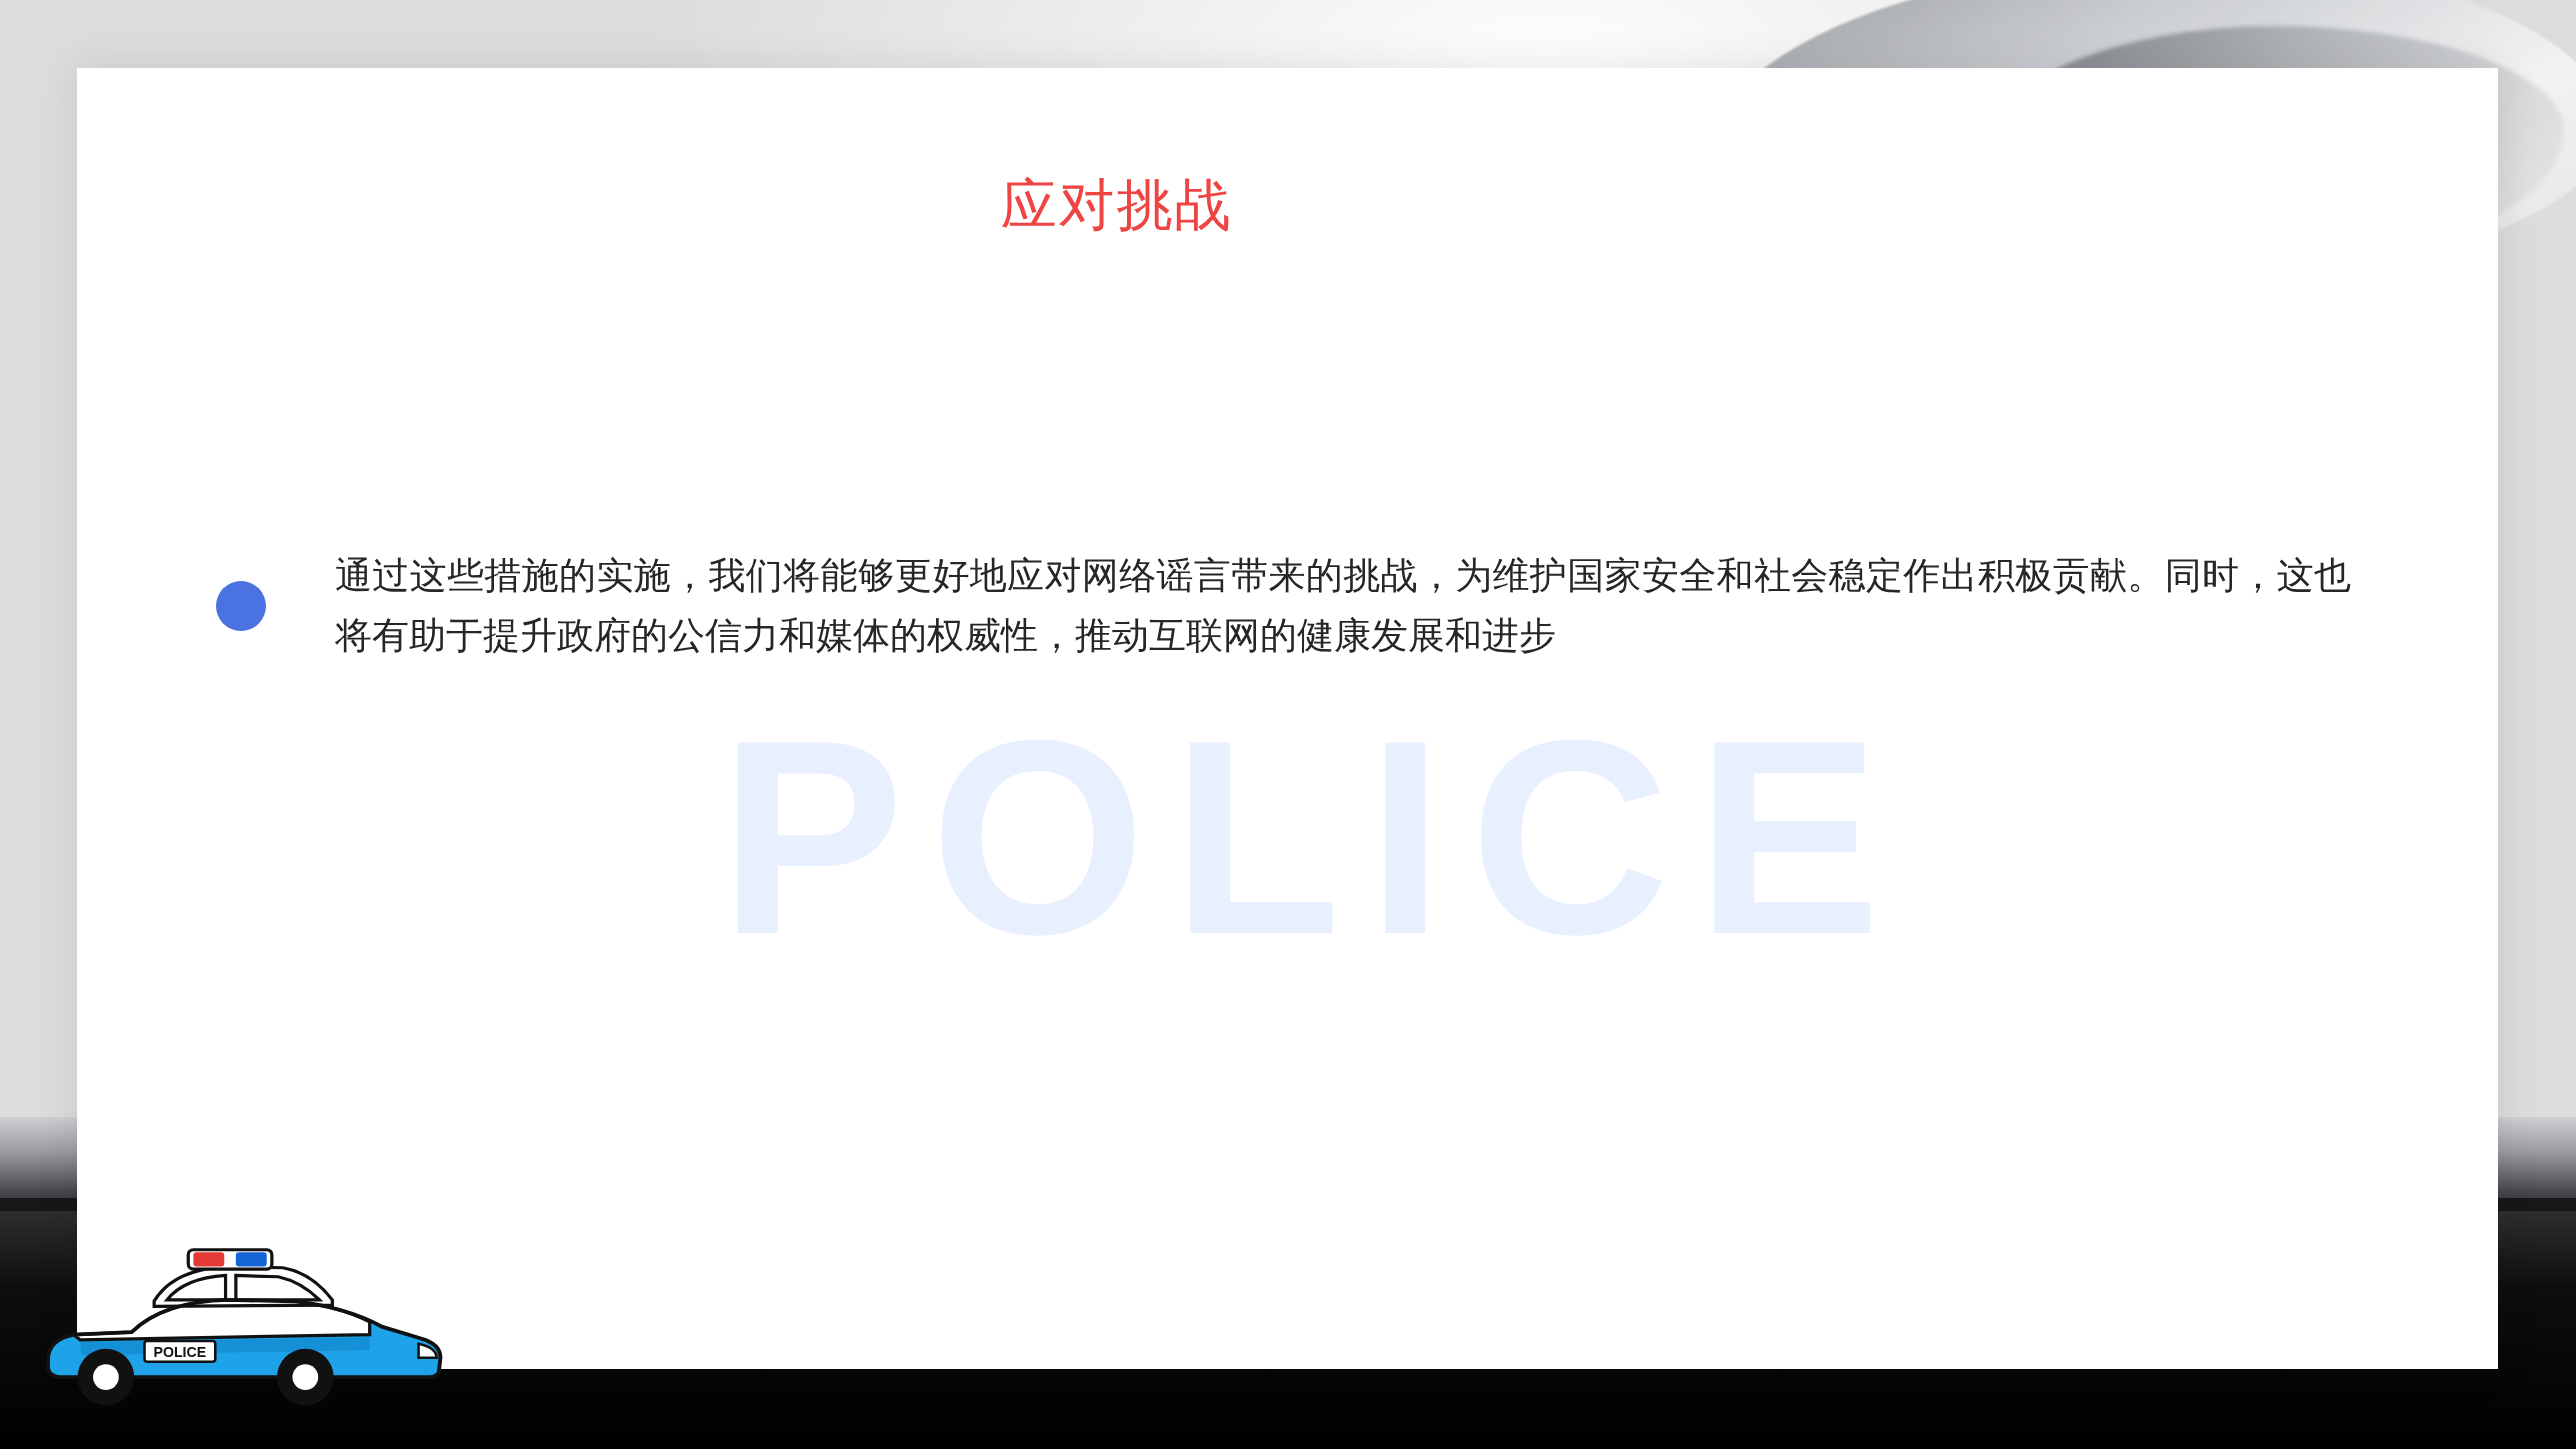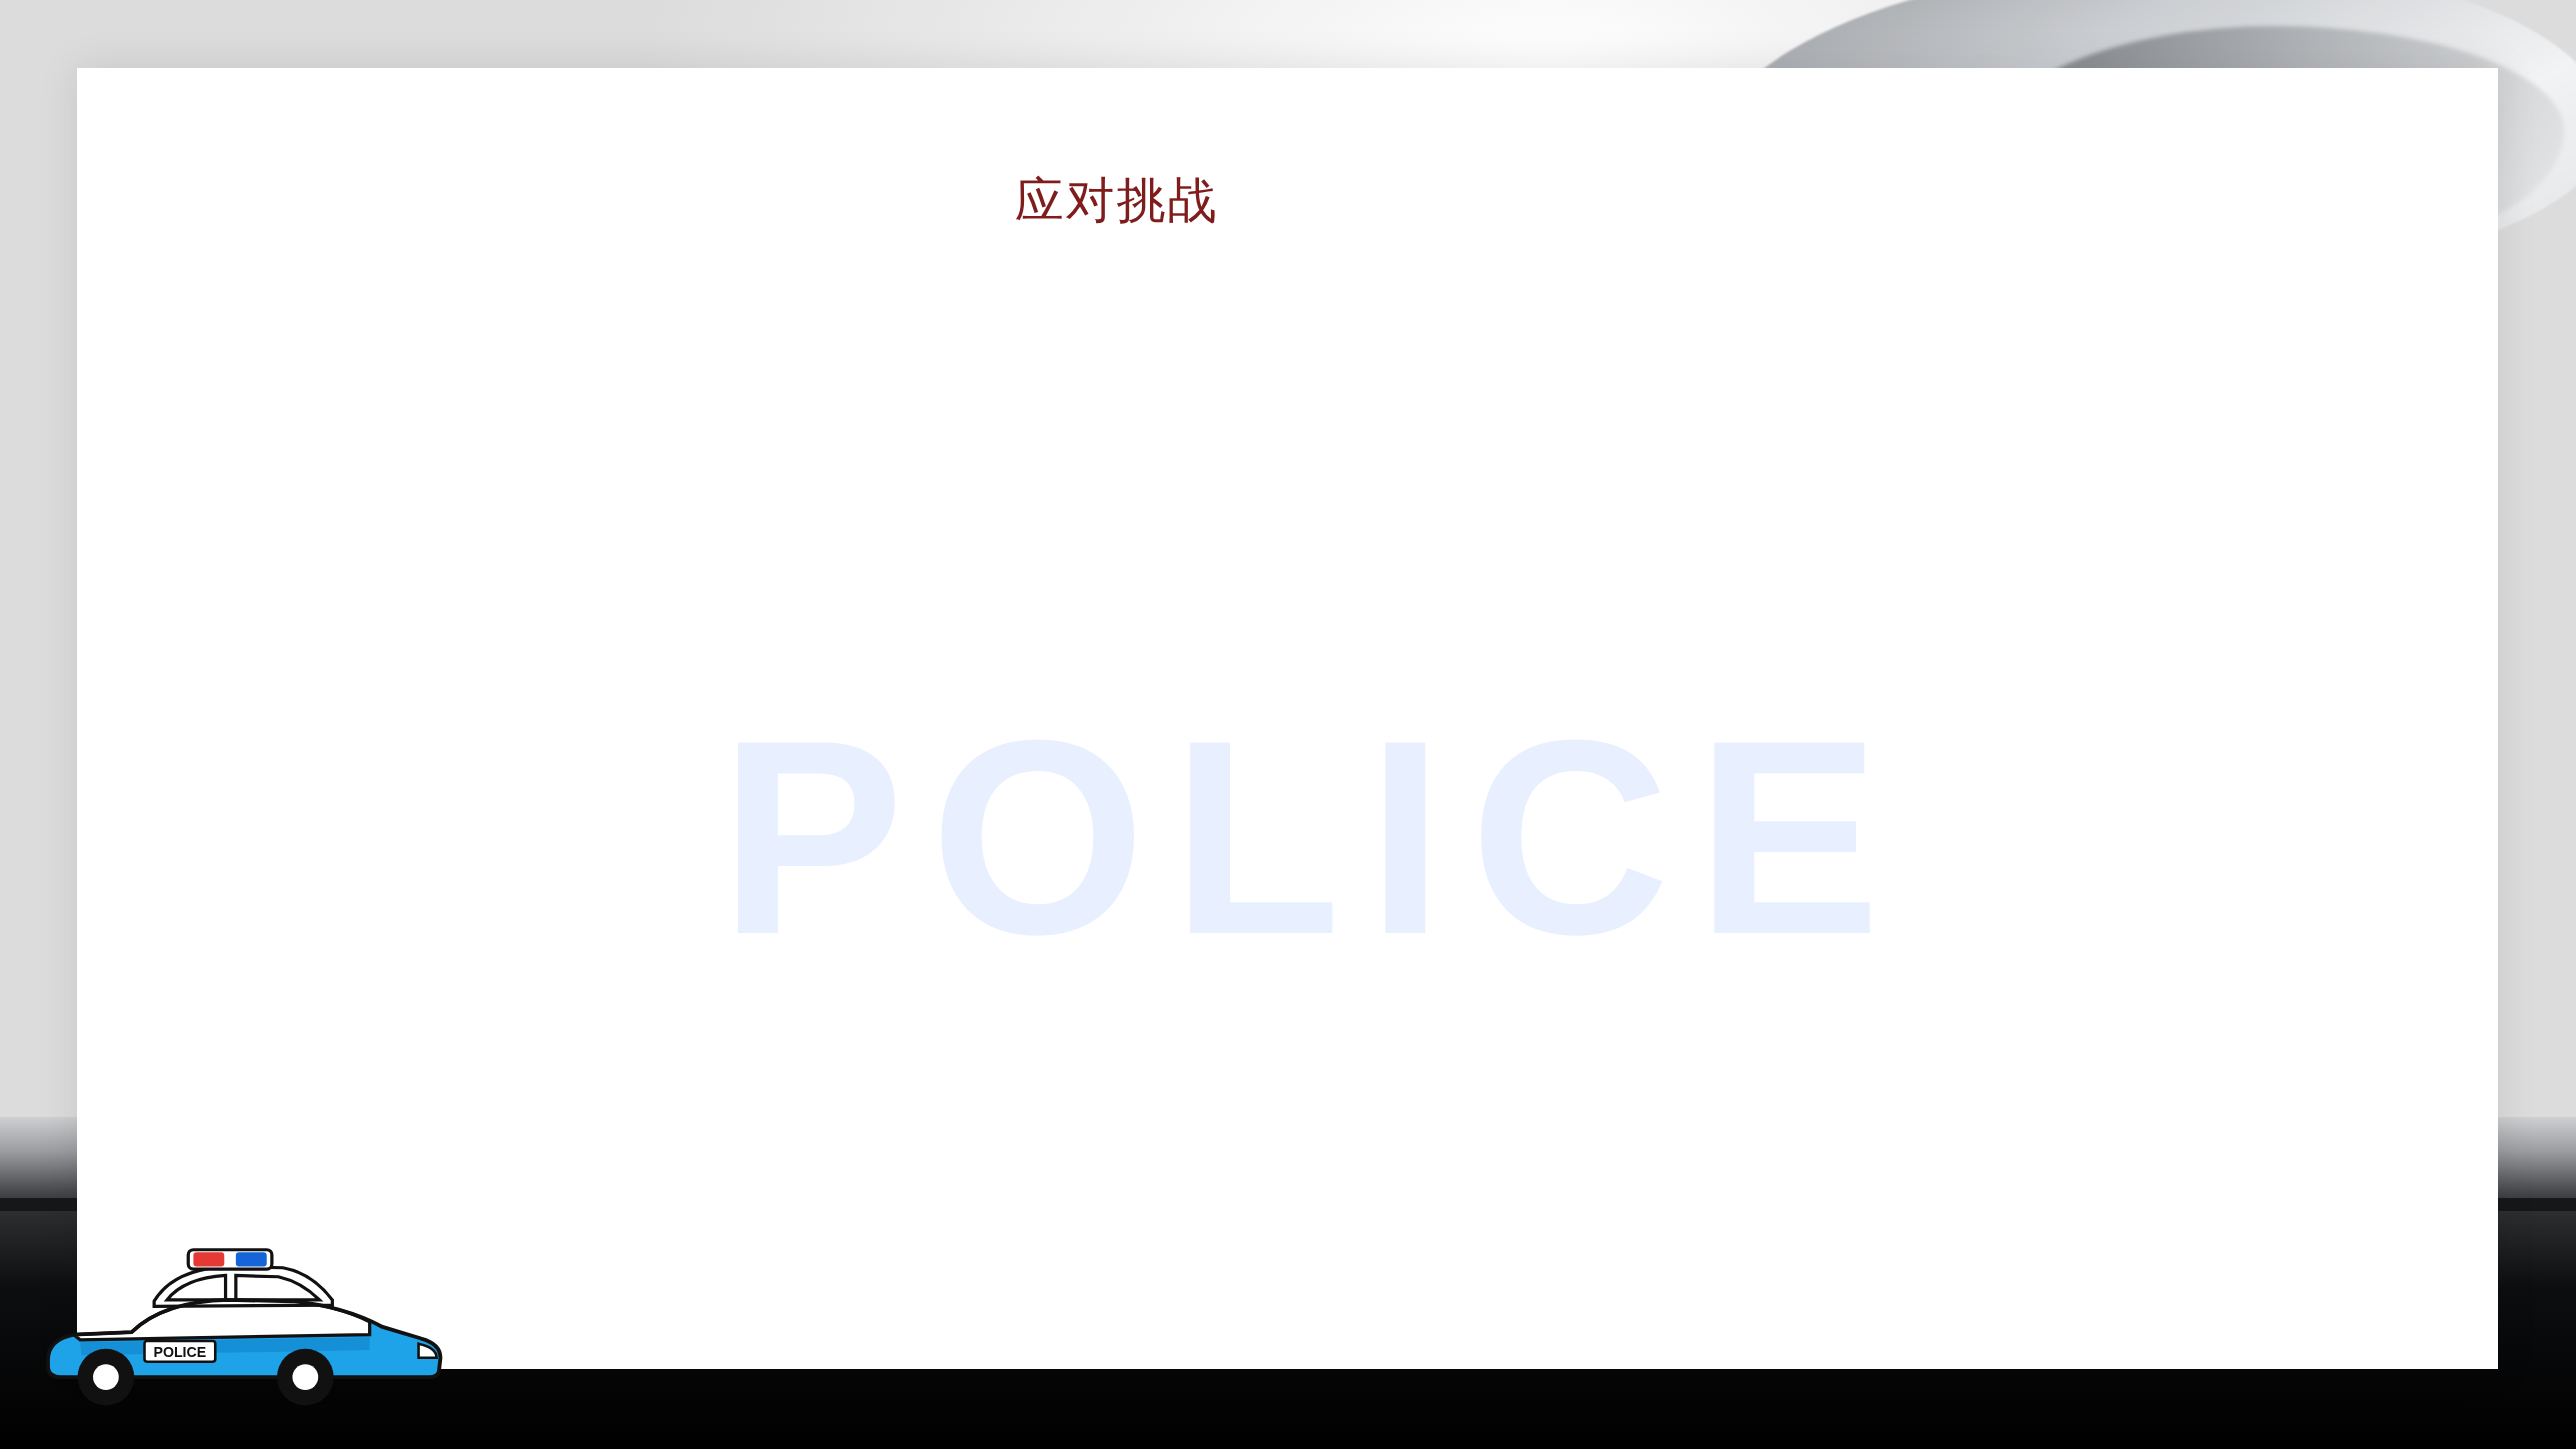--- a/index.html
+++ b/index.html
@@ -104,22 +104,22 @@
     user-select: none;
     pointer-events: none;
     line-height: 1;
   }
   .title {
     position: absolute;
     left: 0;
     top: 100px;
     width: 2079px;
     text-align: center;
-    font-size: 49px;
-    color: #7f1d1d;
+    font-size: 56px;
+    color: #ef4444;
     letter-spacing: 1.9px;
   }
 
   .bullets {
     position: absolute;
     left: 258px;
     top: 309px;
     width: 2016px;
   }
   .bullet-row {
@@ -164,20 +164,24 @@
     <div class="title">应对挑战</div>
 
     <div class="bullets">
 
 
       <div class="gap-a"></div>
 
 
       <div class="gap-b"></div>
 
+      <div class="bullet-row">
+        <span class="bullet-dot" style="top: 35px; background: rgb(74, 114, 224);"></span>
+        <div class="bullet-text">通过这些措施的实施，我们将能够更好地应对网络谣言带来的挑战，为维护国家安全和社会稳定作出积极贡献。同时，这也将有助于提升政府的公信力和媒体的权威性，推动互联网的健康发展和进步</div>
+      </div>
 
     </div>
   </div>
 
   <svg class="police-car" viewBox="0 0 640 300">
 
     <path d="M20 215 Q18 180 60 172 L150 168 Q200 120 300 118 L400 120 Q480 128 540 160 L600 178 Q630 186 630 208 L628 226 Q628 238 612 238 L40 238 Q22 238 20 224 Z" fill="#1ea2e8"></path>
 
     <path d="M60 172 L150 168 Q200 120 300 118 L400 120 Q470 127 520 152 L520 172 L70 180 Z" fill="#ffffff" stroke="#111" stroke-width="5"></path>
 

